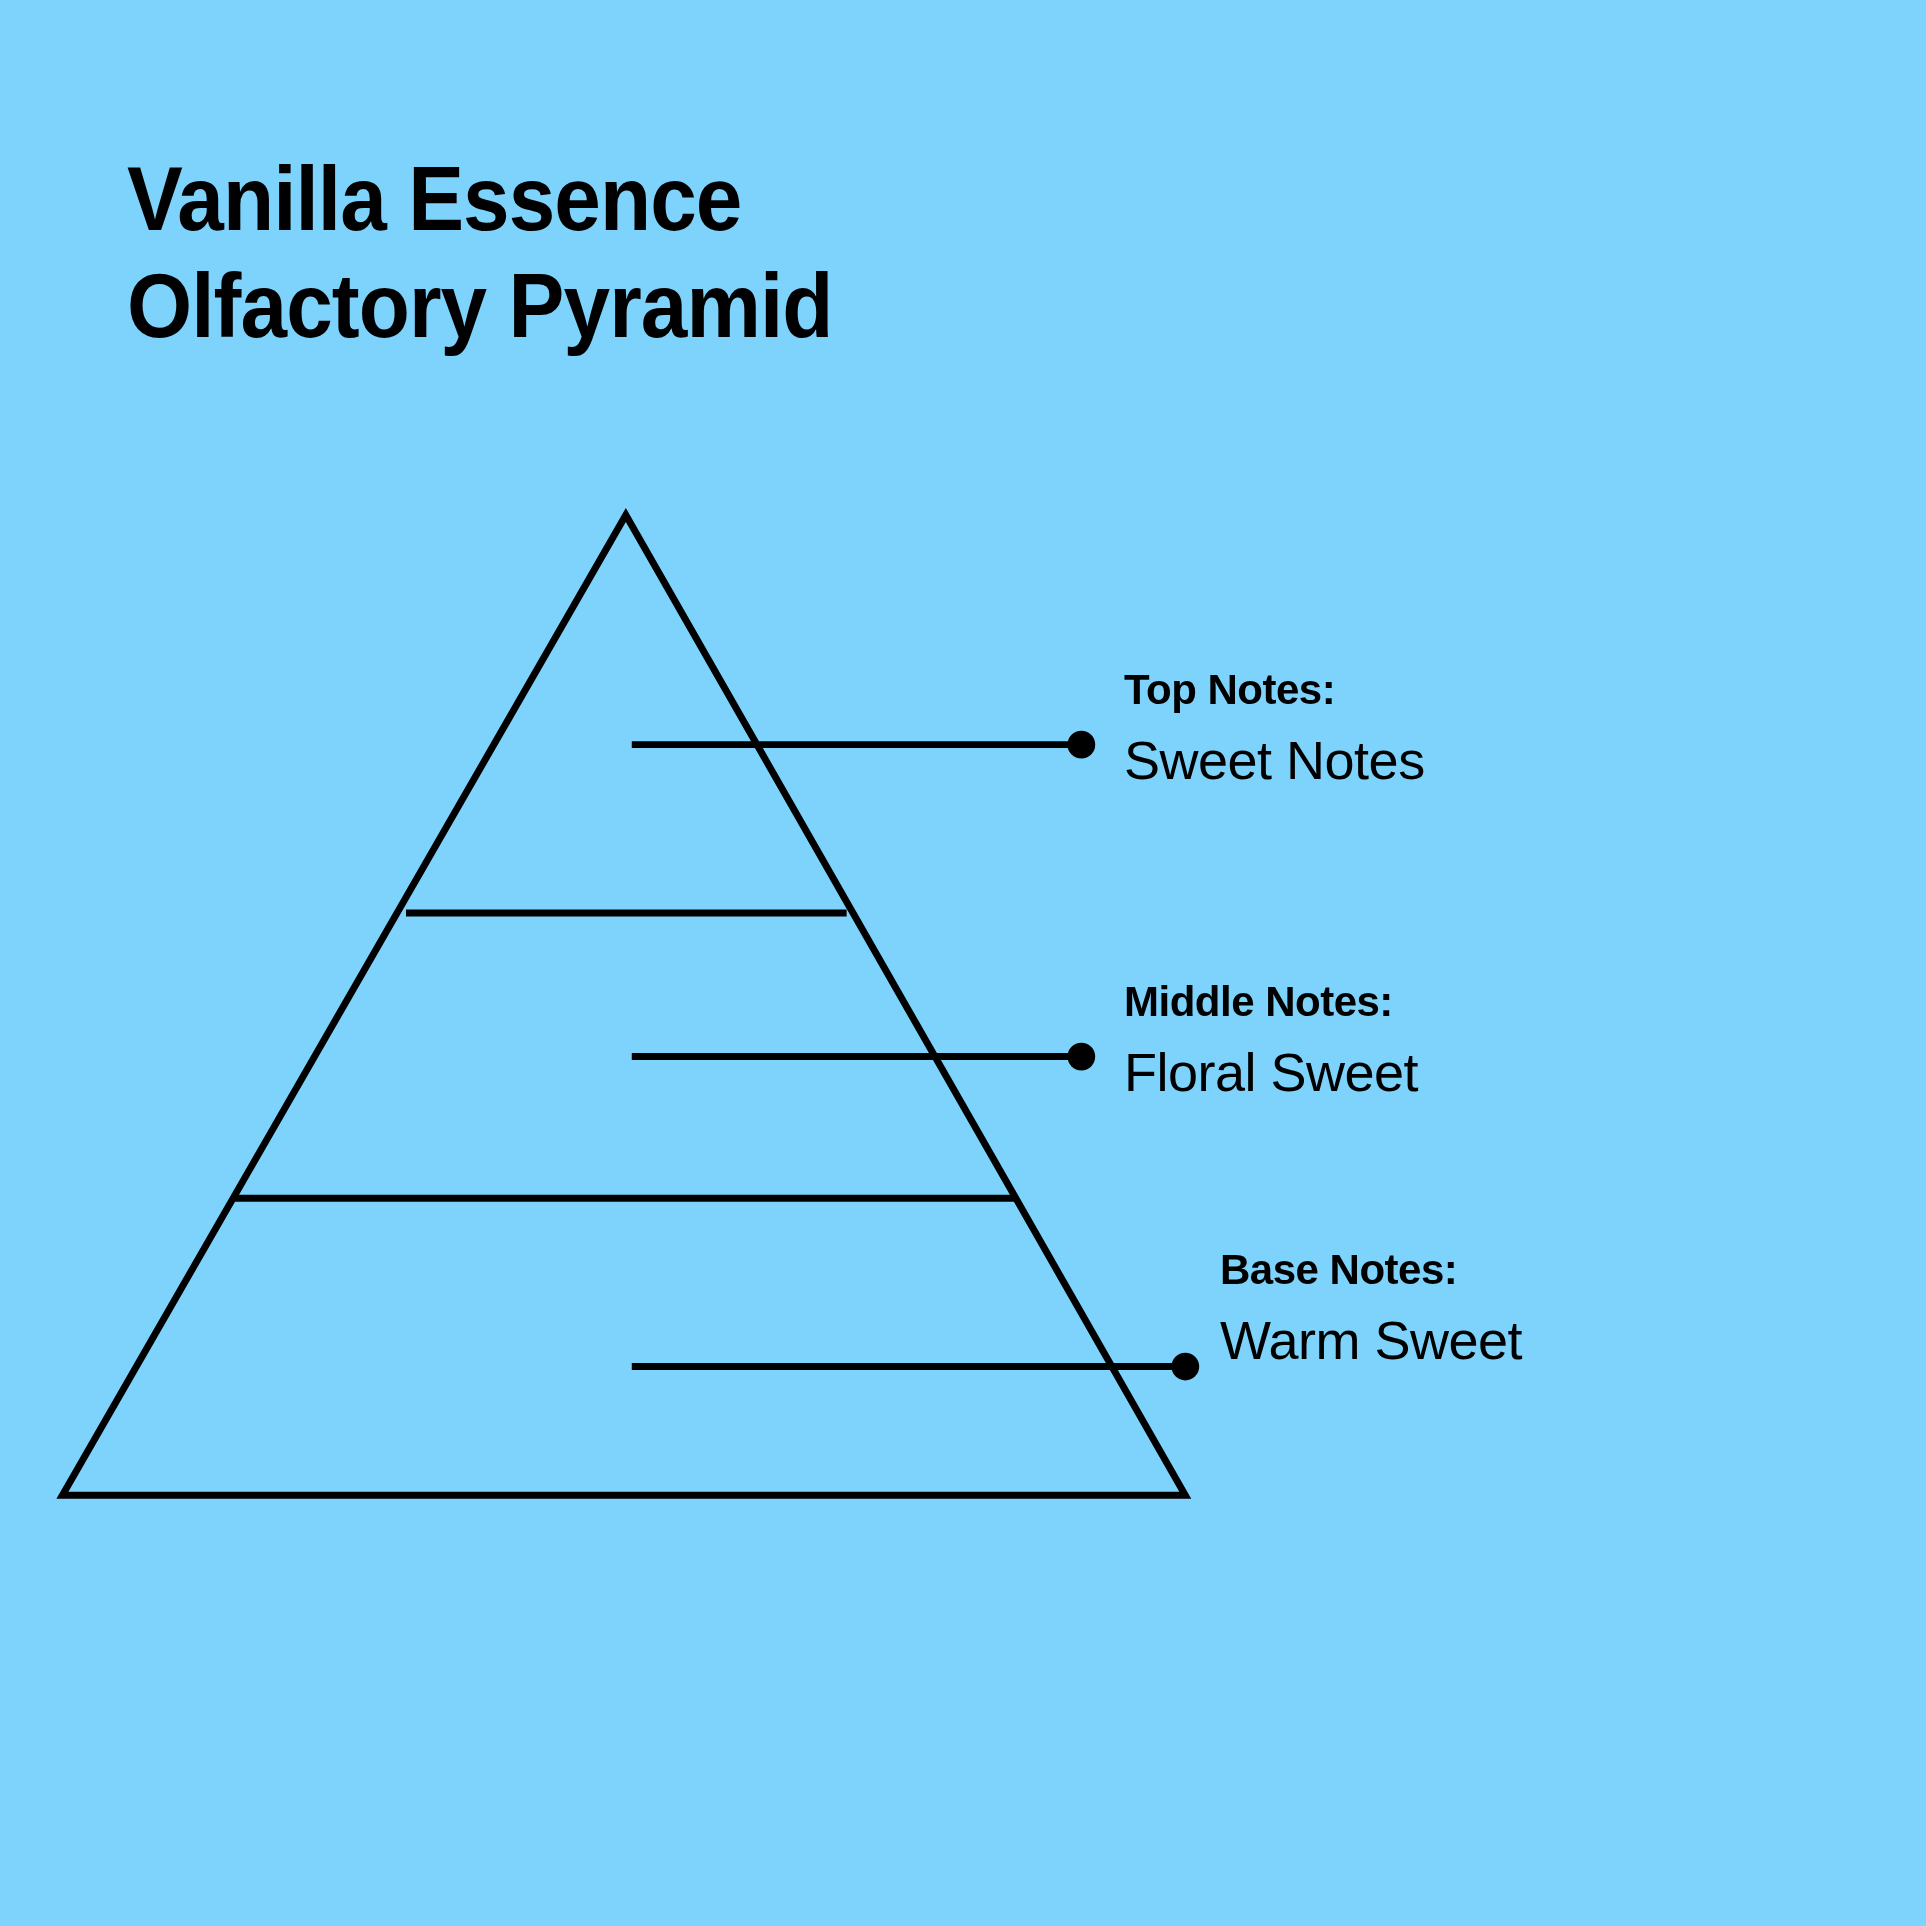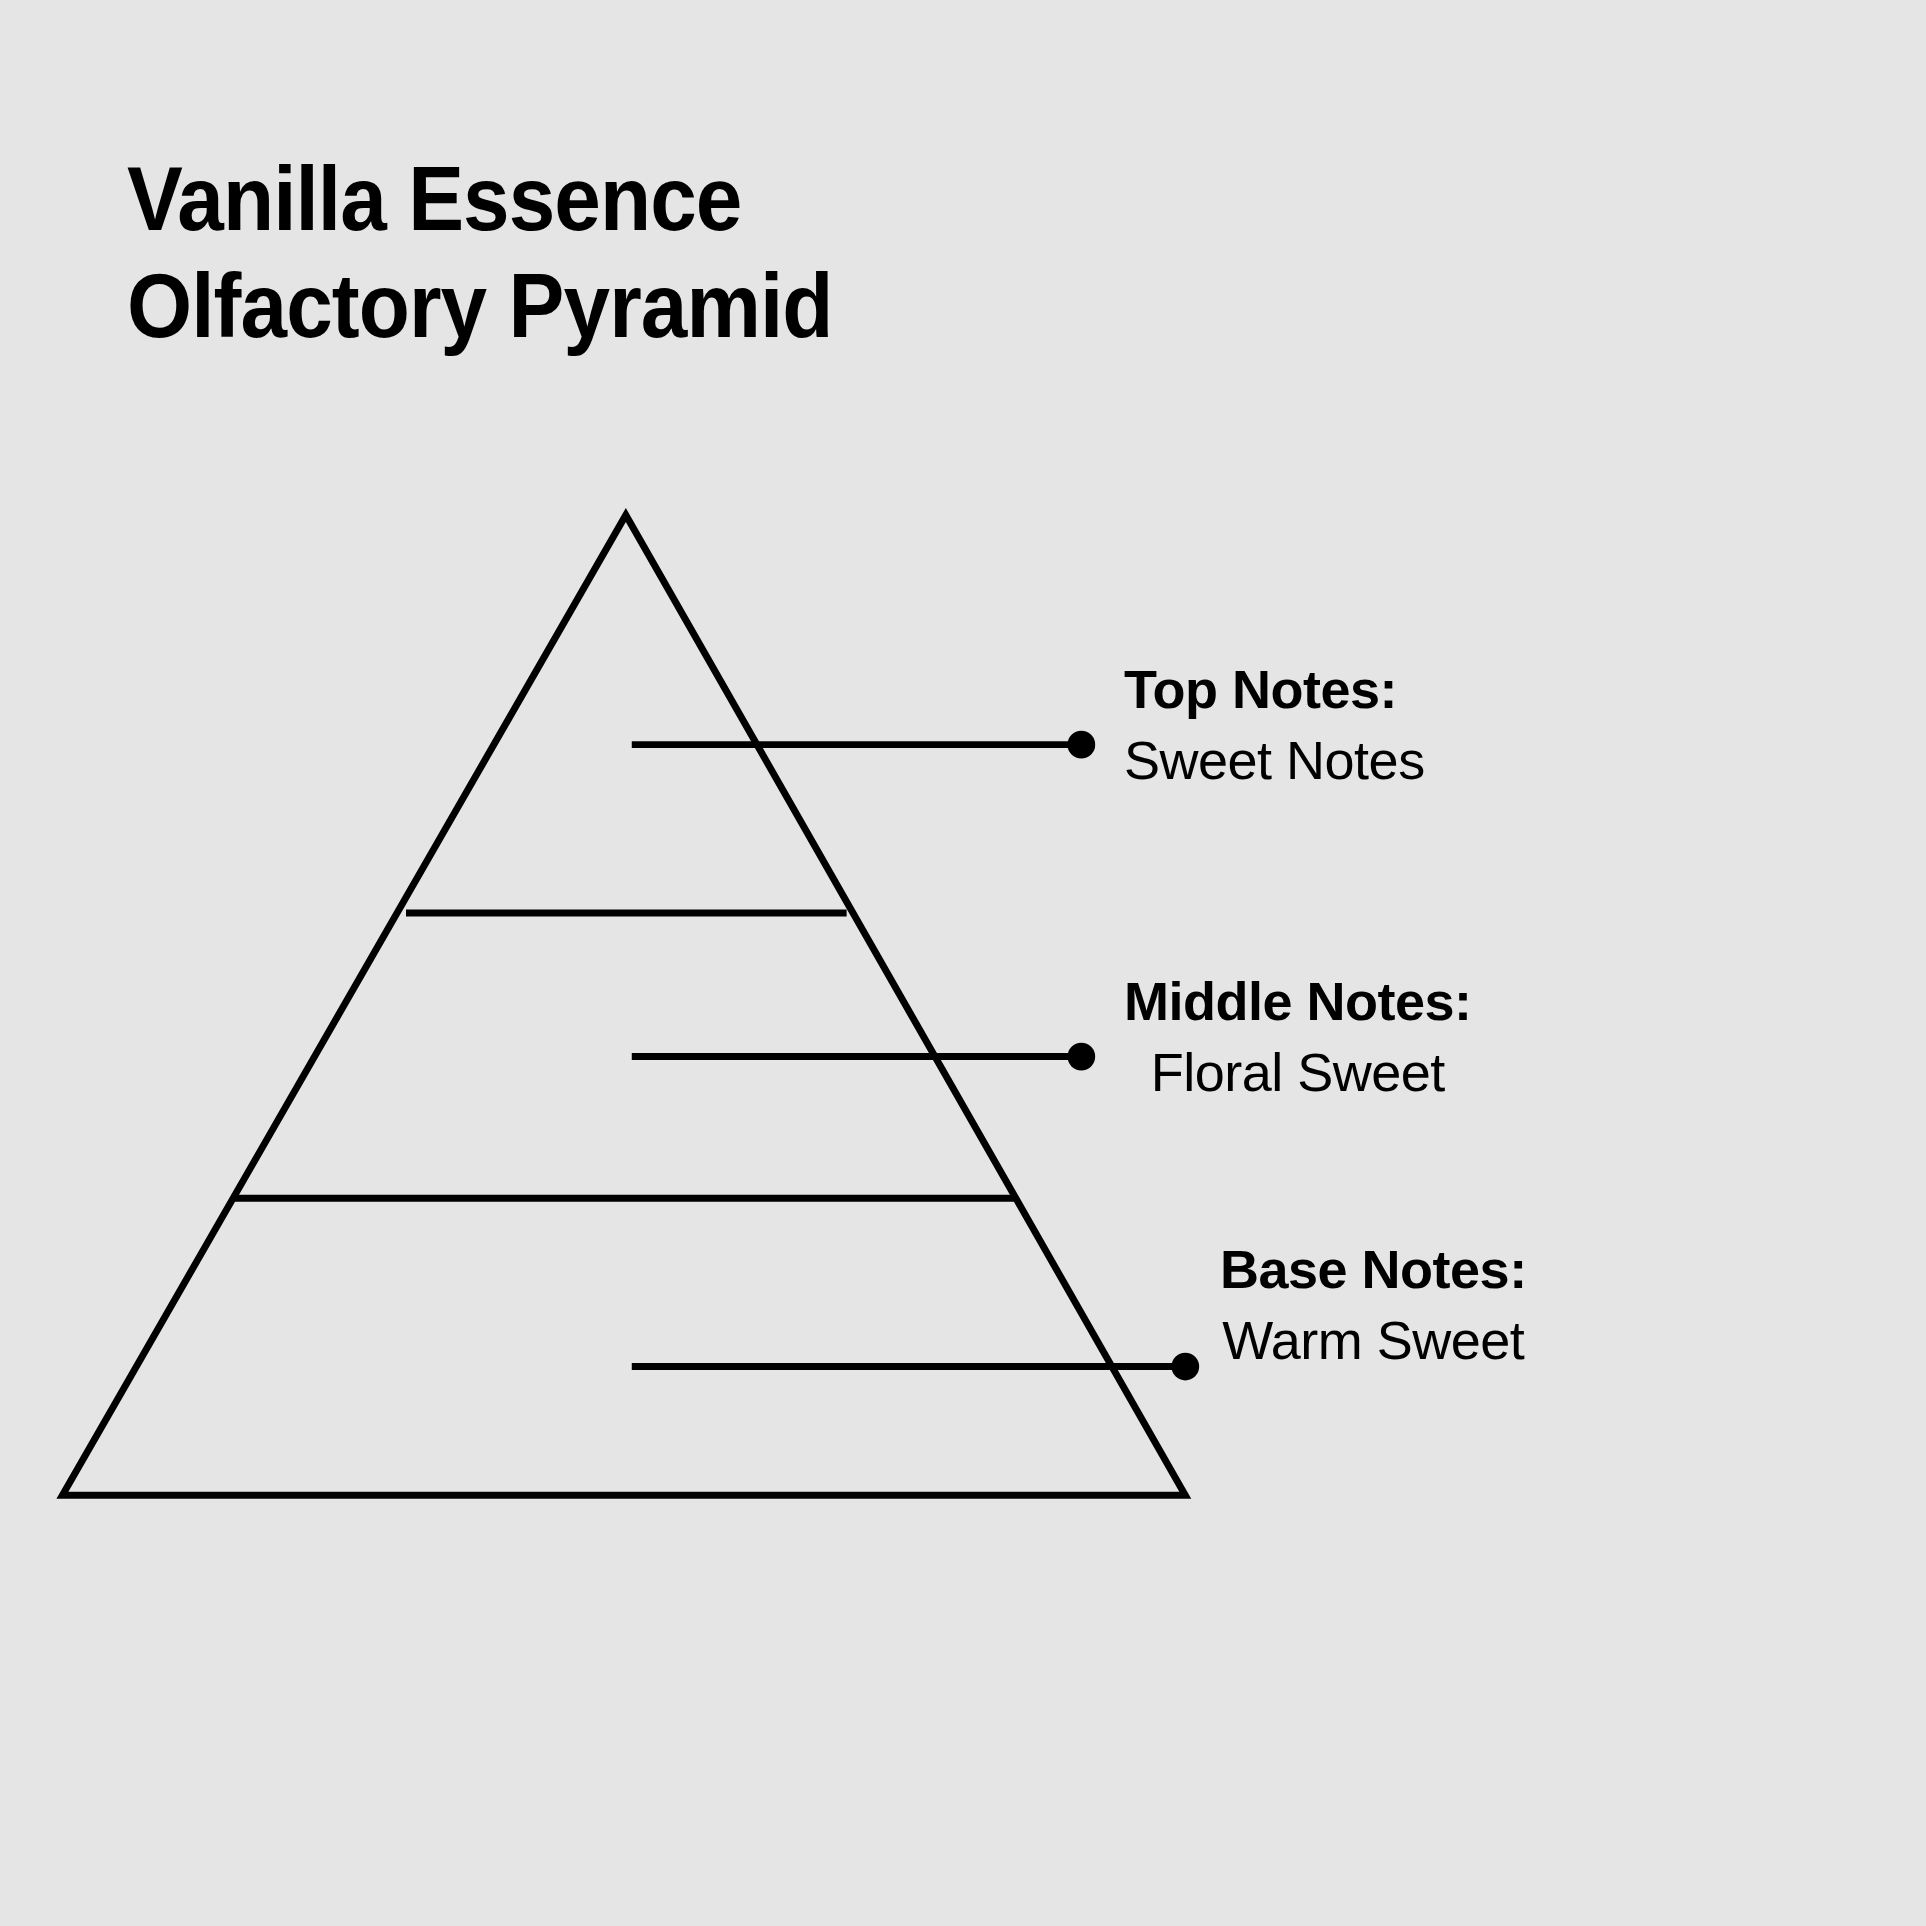--- a/index.html
+++ b/index.html
@@ -4,21 +4,21 @@
 <style>
   html, body {
     margin: 0;
     padding: 0;
     background: #ffffff;
   }
   #stage {
     position: relative;
     width: 1927px;
     height: 1927px;
-    background: #e5e5e5;
+    background: #7dd3fc;
     overflow: hidden;
     font-family: "Liberation Sans", sans-serif;
   }
 
   
   #title-block {
     position: absolute;
     left: 127px;
     top: 145px;
     width: 1089px;
@@ -71,21 +71,21 @@
   
   .callout {
     position: absolute;
     color: #000000;
     white-space: nowrap;
   }
   .callout-heading {
     display: block;
     font-family: "Liberation Sans", sans-serif;
     font-weight: bold;
-    font-size: 54px;
+    font-size: 42px;
     line-height: 69px;
     letter-spacing: -0.5px;
   }
   .callout-value {
     display: block;
     font-family: "Liberation Sans", sans-serif;
     font-weight: normal;
     font-size: 54px;
     line-height: 73px;
     letter-spacing: -0.5px;

